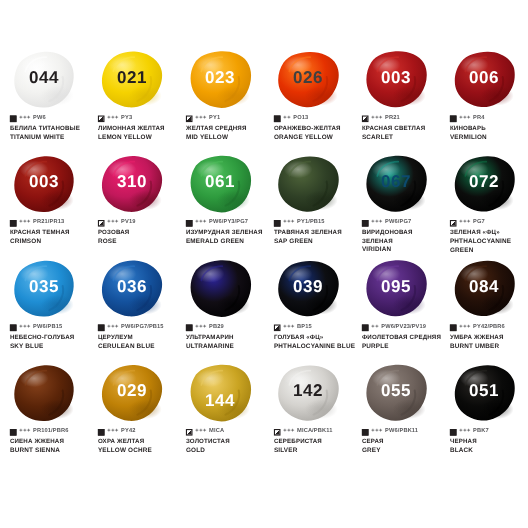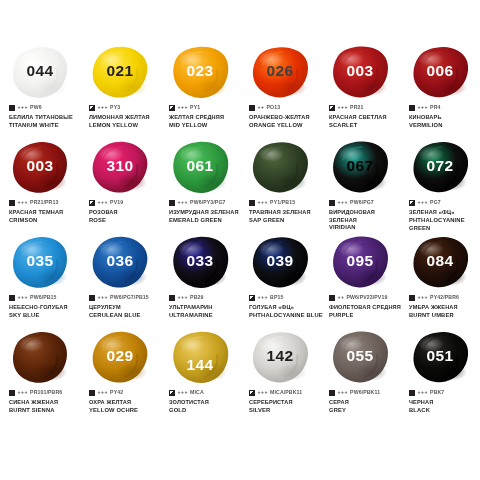--- a/index.html
+++ b/index.html
@@ -527,21 +527,21 @@
                   <stop offset="100%" stop-color="#000000" stop-opacity="0"></stop>
                 </radialGradient>
               </defs>
               <path d="M28.6,1.6 C38.8,0.8 49.9,4.4 54.4,12.5 C59.0,20.8 57.0,32.3 51.8,40.0 C46.6,47.6 37.1,52.9 28.1,52.5 C18.8,52.1 9.2,47.0 4.8,38.8 C0.4,30.6 1.6,19.5 6.4,11.9 C11.1,4.6 19.8,2.3 28.6,1.6 Z" fill="url(#g10)"></path>
               <ellipse cx="20" cy="14" rx="13" ry="8" fill="url(#h10)"></ellipse>
               <ellipse cx="41" cy="42" rx="15" ry="9" fill="url(#s10)"></ellipse>
               <path d="M12,20 C14,12 22,7 31,7" fill="none" stroke="#149b8c" stroke-opacity="0.5" stroke-width="1.6" stroke-linecap="round"></path>
               <path d="M46,25 C48,33 43,43 34,47" fill="none" stroke="#000000" stroke-opacity="0.45" stroke-width="1.8" stroke-linecap="round"></path>
             </svg>
           </div>
-          <div class="code" style="color: #000000;">067</div>
+          <div class="code" style="color: #0c4a6e;">067</div>
         </div>
         <div class="meta">
           <div class="pigline">
             <span class="opacity-icon"></span>
             <span class="plus">+++</span>
             <span class="pigcode">PW6/PG7</span>
           </div>
           <div class="name-ru">ВИРИДОНОВАЯ ЗЕЛЕНАЯ</div>
           <div class="name-en">VIRIDIAN</div>
         </div>
@@ -679,21 +679,20 @@
                   <stop offset="100%" stop-color="#000000" stop-opacity="0"></stop>
                 </radialGradient>
               </defs>
               <path d="M27.5,1.9 C37.3,0.9 48.4,3.6 53.6,11.1 C59.1,19.0 57.9,30.9 53.3,39.3 C48.8,47.4 39.6,53.1 30.4,53.1 C21.0,53.1 11.1,48.3 6.1,40.3 C1.2,32.4 1.0,21.4 5.4,13.3 C9.6,5.6 18.4,2.8 27.5,1.9 Z" fill="url(#g14)"></path>
               <ellipse cx="20" cy="14" rx="13" ry="8" fill="url(#h14)"></ellipse>
               <ellipse cx="41" cy="42" rx="15" ry="9" fill="url(#s14)"></ellipse>
               <path d="M12,20 C14,12 22,7 31,7" fill="none" stroke="#2b2396" stroke-opacity="0.5" stroke-width="1.6" stroke-linecap="round"></path>
               <path d="M46,25 C48,33 43,43 34,47" fill="none" stroke="#000000" stroke-opacity="0.45" stroke-width="1.8" stroke-linecap="round"></path>
             </svg>
           </div>
-          <div class="code" style="color: rgb(255, 255, 255);">033</div>
         </div>
         <div class="meta">
           <div class="pigline">
             <span class="opacity-icon"></span>
             <span class="plus">+++</span>
             <span class="pigcode">PB29</span>
           </div>
           <div class="name-ru">УЛЬТРАМАРИН</div>
           <div class="name-en">ULTRAMARINE</div>
         </div>

